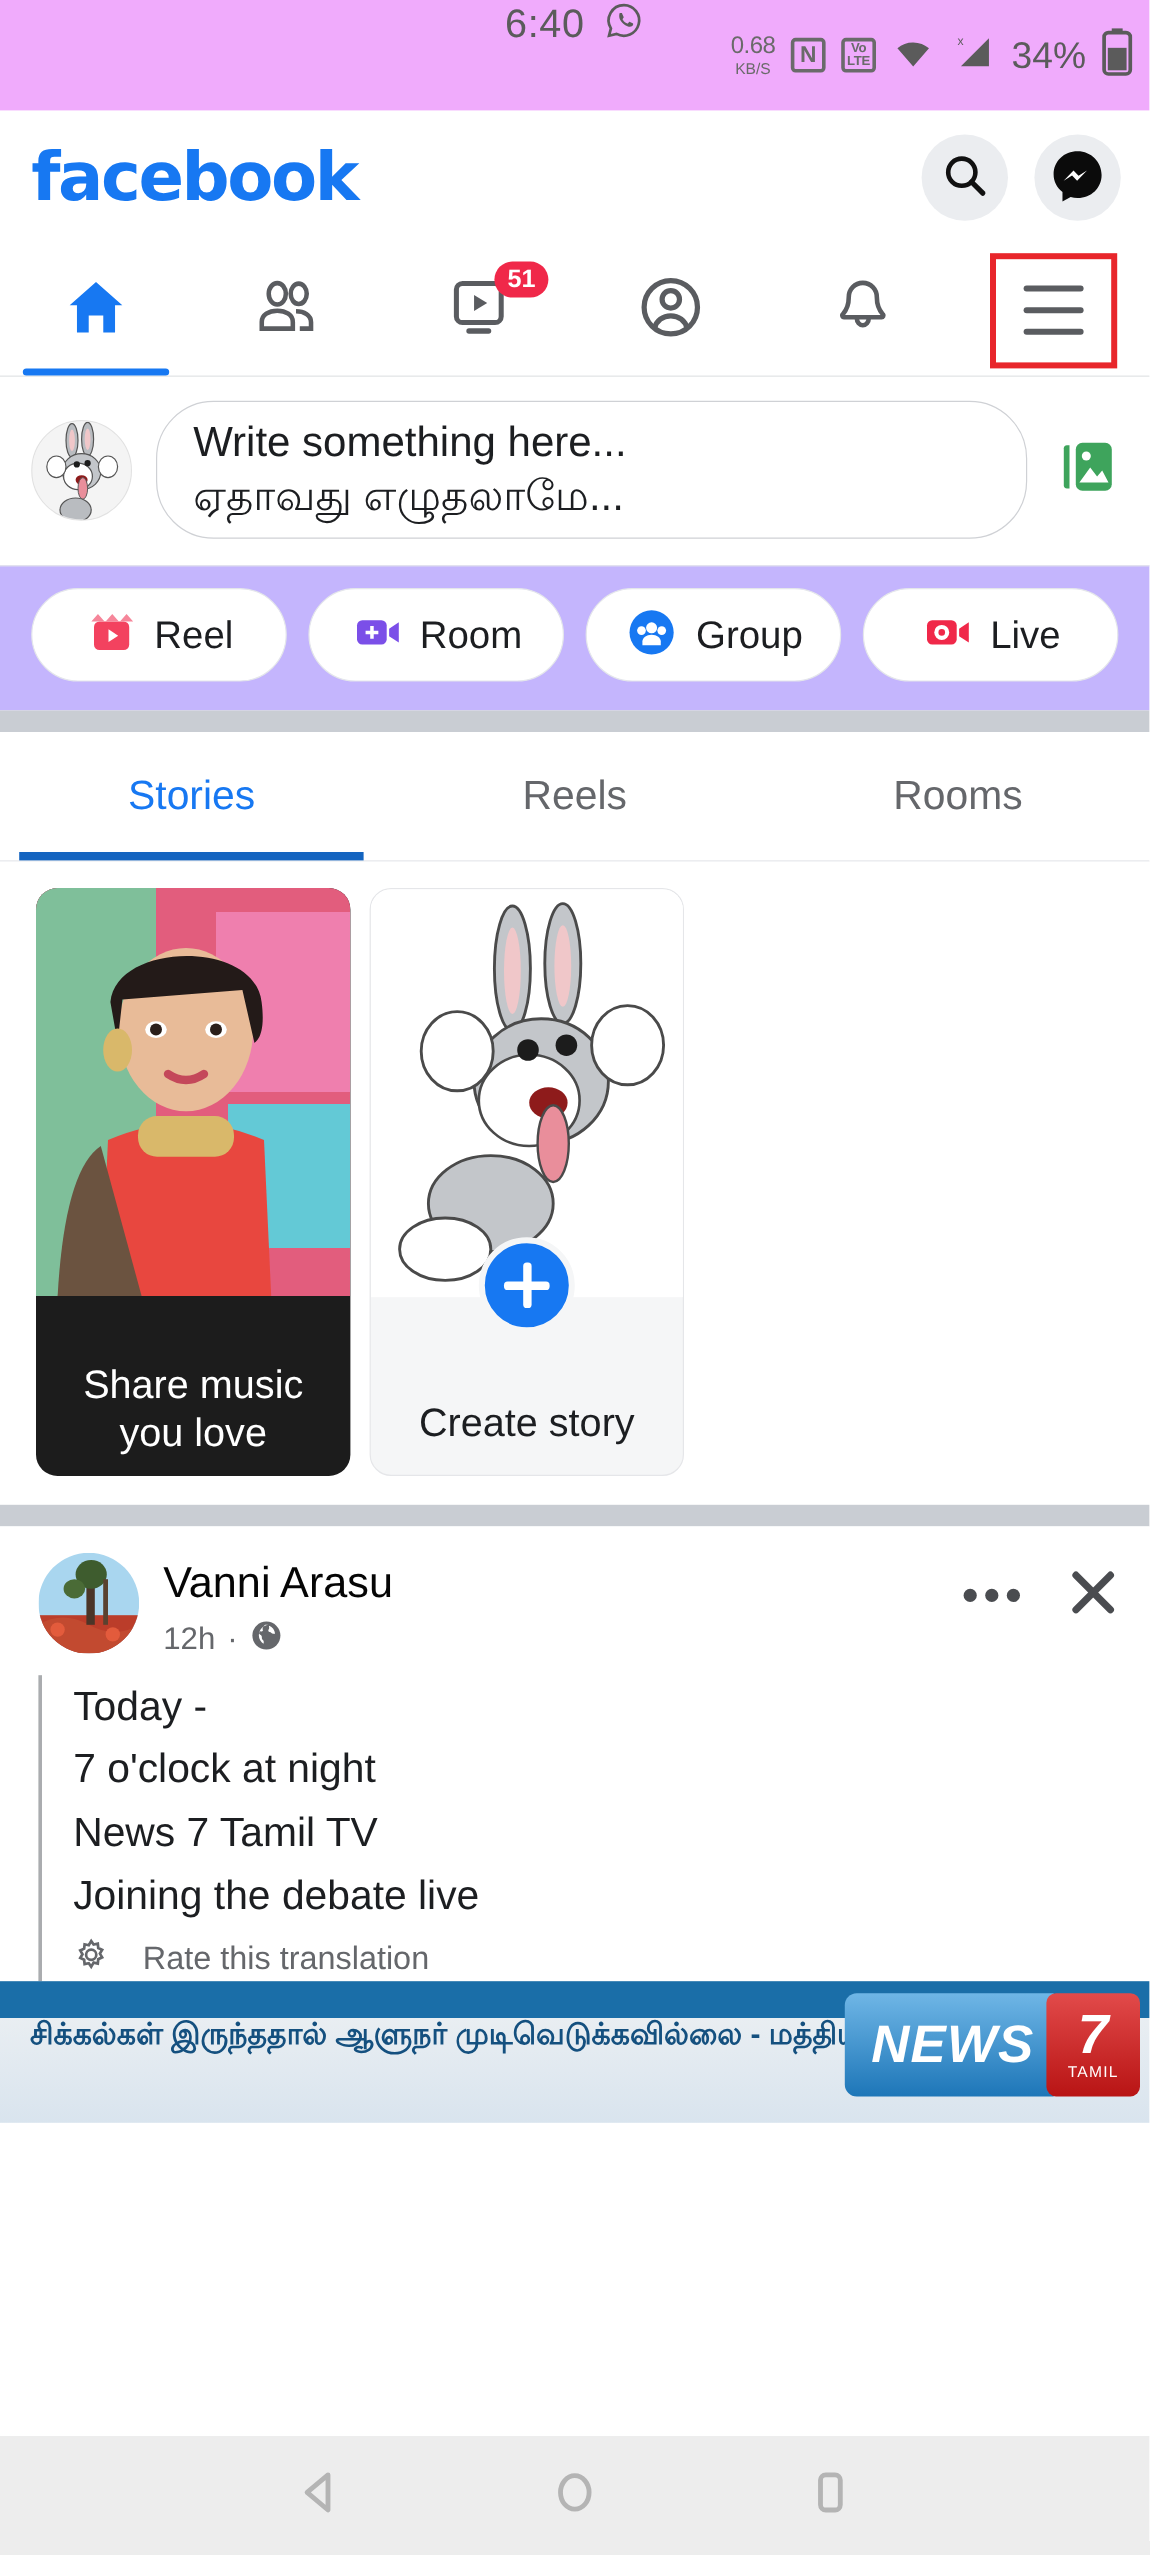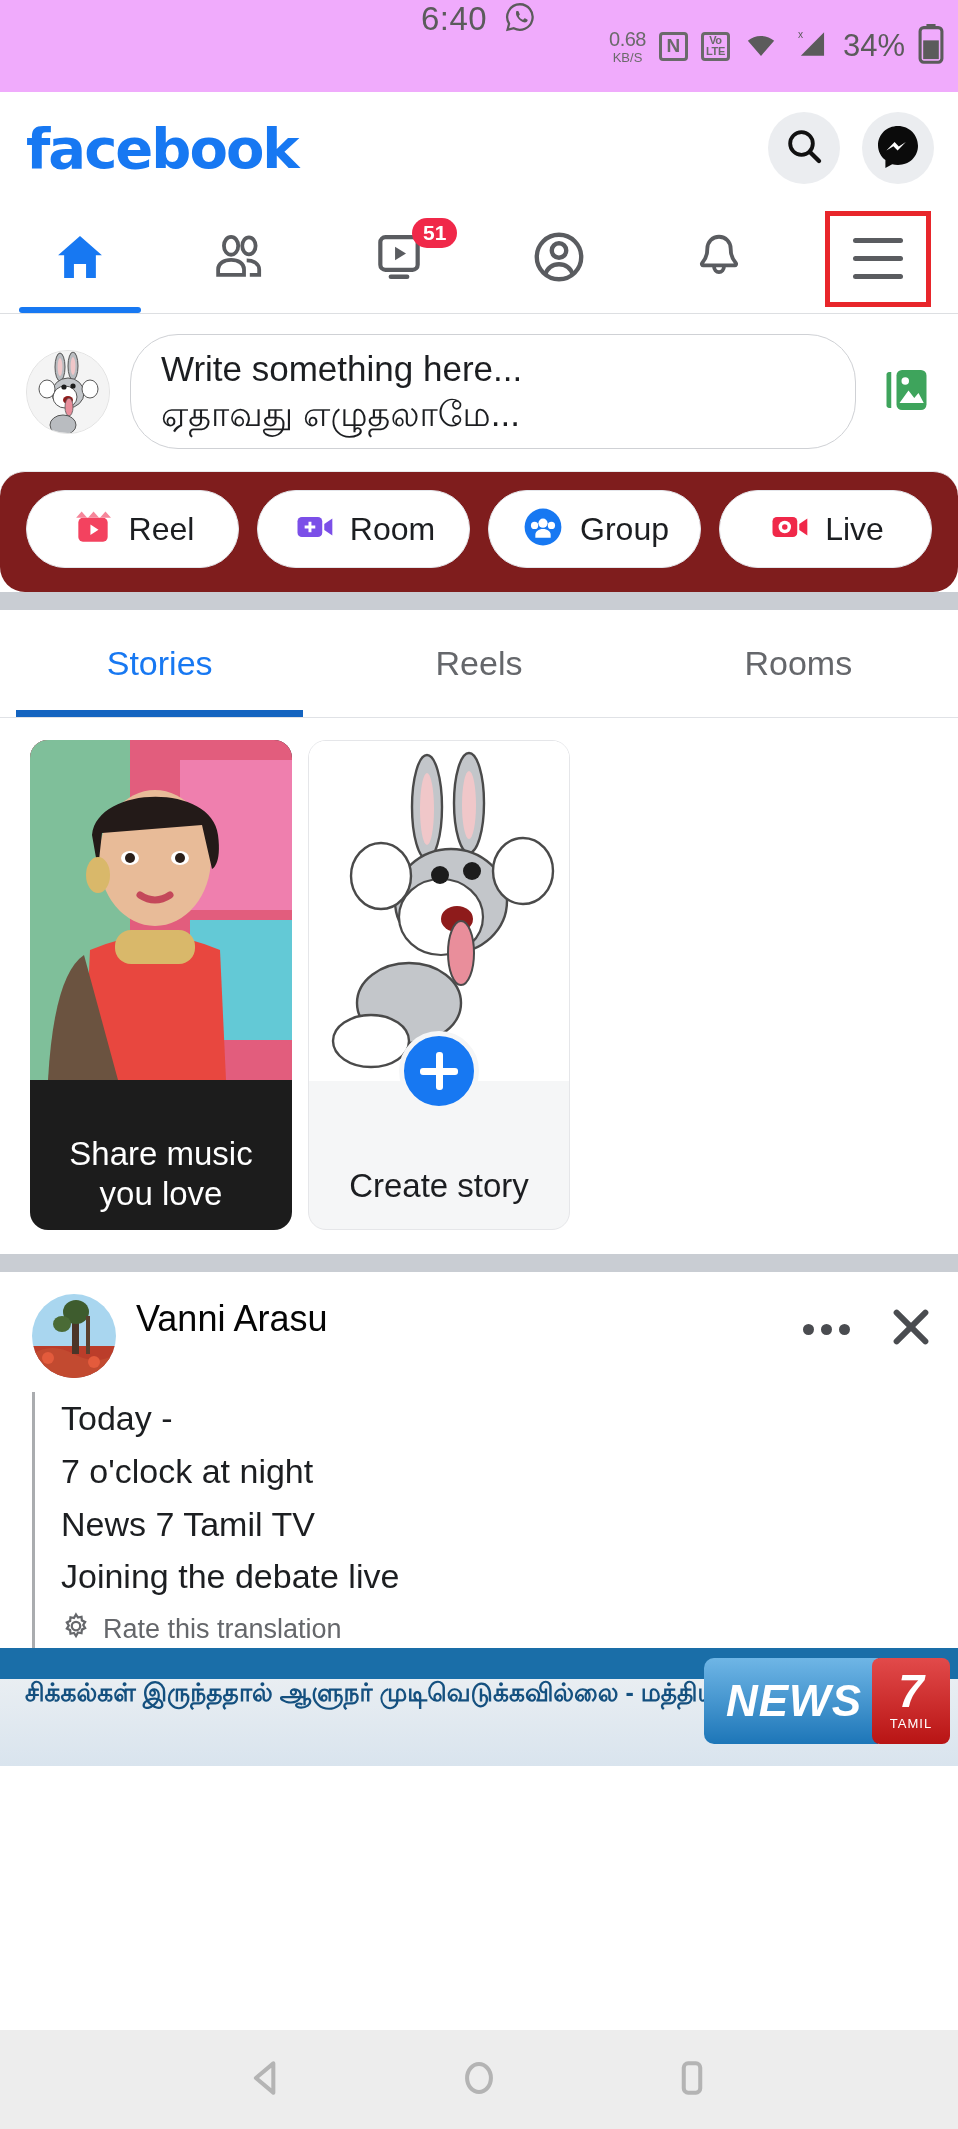--- a/index.html
+++ b/index.html
@@ -56,22 +56,22 @@
   .composer { display: flex; align-items: center; gap: 20px; padding: 20px 22px 22px 26px;
               background: #fff; flex: 0 0 auto; }
   .avatar { width: 84px; height: 84px; border-radius: 50%; overflow: hidden; flex: 0 0 auto;
             border: 1px solid #e2e2e2; background: #f2f2f2; }
   .composer-input { flex: 1; border: 1px solid #cfd1d5; border-radius: 48px; padding: 12px 30px;
                     min-height: 96px; display: flex; flex-direction: column; justify-content: center; }
   .composer-input .l1 { font-size: 35px; color: #1c1e21; line-height: 1.25; }
   .composer-input .l2 { font-size: 35px; color: #1c1e21; line-height: 1.3; }
 
   
-  .chips { display: flex; gap: 18px; padding: 18px 26px 24px; background: #7f1d1d;
-           border-top: 1px solid #e7e9ec; flex: 0 0 auto; border-radius: 25px; }
+  .chips { display: flex; gap: 18px; padding: 18px 26px 24px; background: #c4b5fd;
+           border-top: 1px solid #e7e9ec; flex: 0 0 auto; }
   .chip { flex: 1; background: #fff; border: 1px solid #e4e6eb; border-radius: 48px; height: 78px;
           display: flex; align-items: center; justify-content: center; gap: 14px; }
   .chip .lbl { font-size: 32px; color: #1c1e21; }
 
   .divider-thick { height: 18px; background: #C9CDD3; flex: 0 0 auto; }
 
   
   .storytabs { display: flex; background: #fff; height: 108px; flex: 0 0 auto;
                border-bottom: 1px solid #e0e2e6; }
   .storytab { flex: 1; display: flex; align-items: center; justify-content: center;
@@ -107,21 +107,21 @@
   .post-author { font-size: 36px; color: #050505; line-height: 1.15; }
   .post-sub { display: flex; align-items: center; gap: 10px; margin-top: 9px; }
   .post-time { font-size: 26px; color: #65676b; }
   .post-actions { display: flex; align-items: center; gap: 38px; padding-top: 10px; }
   .dots { display: flex; gap: 7px; }
   .dots i { width: 11px; height: 11px; border-radius: 50%; background: #4a4c50; display: block; }
 
   .post-body { padding: 8px 24px 0 32px; display: flex; }
   .quote-bar { width: 3px; background: #aaacaf; margin-right: 26px; flex: 0 0 auto; }
   .post-text p { font-size: 34px; color: #1c1e21; line-height: 1.55; }
-  .translate { display: flex; align-items: center; gap: 12px; margin-top: 8px; }
+  .translate { display: flex; align-items: center; gap: 28px; margin-top: 8px; }
   .translate span { font-size: 27px; color: #65676b; }
 
   
   .news-banner { position: relative; flex: 0 0 auto; height: 118px;
                  background: linear-gradient(#1a6ea8 0%, #1a6ea8 26%, #e9eef2 26%, #d9e4ee 100%);
                  overflow: hidden; }
   .news-text { position: absolute; left: 0; right: 150px; top: 28px; text-align: center;
                color: #14507f; font-weight: bold; line-height: 1.3; font-size: 25px; }
   .news-logo { position: absolute; right: 8px; top: 10px; display: flex; align-items: stretch; height: 86px; }
   .news-logo .nw { background: linear-gradient(#6fb6e6,#1d76b8); color: #fff; font-style: italic;
@@ -424,20 +424,30 @@
           <rect x="40" y="14" width="7" height="46" fill="#4b3528"></rect>
           <ellipse cx="44" cy="18" rx="13" ry="12" fill="#3e5c2e"></ellipse>
           <ellipse cx="30" cy="30" rx="9" ry="8" fill="#4a6b36"></ellipse>
           <circle cx="16" cy="64" r="6" fill="#e35b3c"></circle>
           <circle cx="62" cy="68" r="6" fill="#e35b3c"></circle>
           <rect x="54" y="22" width="4" height="38" fill="#5a412f"></rect>
         </svg>
       </div>
       <div class="post-meta">
         <div class="post-author">Vanni Arasu</div>
+        <div class="post-sub">
+          <span class="post-time">12h</span>
+          <span class="post-time">·</span>
+          <span>
+            <svg width="28" height="28" viewBox="0 0 24 24">
+                <circle cx="12" cy="12" r="10" fill="#65676b"></circle>
+                <path fill="#fff" d="M11 4.3c-1.4 1.3-2 2.8-1.6 3.6.4.8-.4 1.3-1.3 1.1-.9-.2-1.6.5-1.3 1.5.3 1 1.4.9 1.8 1.8.4.9-.2 2 .7 2.6.9.6 1 1.8.6 2.9-1.8-1.1-3.3-3.4-3.3-5.8 0-4 3-7.2 6.6-7.7zM14 5c2.3.9 4 3.1 4.2 5.7-.9-.3-2 .1-2.6-.6-.6-.7-1.9-.4-2.2-1.3-.3-.9.6-1.4.6-2.3 0-.6-.4-1.1 0-1.5z"></path>
+              </svg>
+          </span>
+        </div>
       </div>
       <div class="post-actions">
         <div class="dots">
           <i></i>
             <i></i>
             <i></i>
         </div>
         <span>
           <svg width="46" height="46" viewBox="0 0 24 24">
               <line x1="4.5" y1="4.5" x2="19.5" y2="19.5" stroke="#4a4c50" stroke-width="3.1" stroke-linecap="round"></line>

